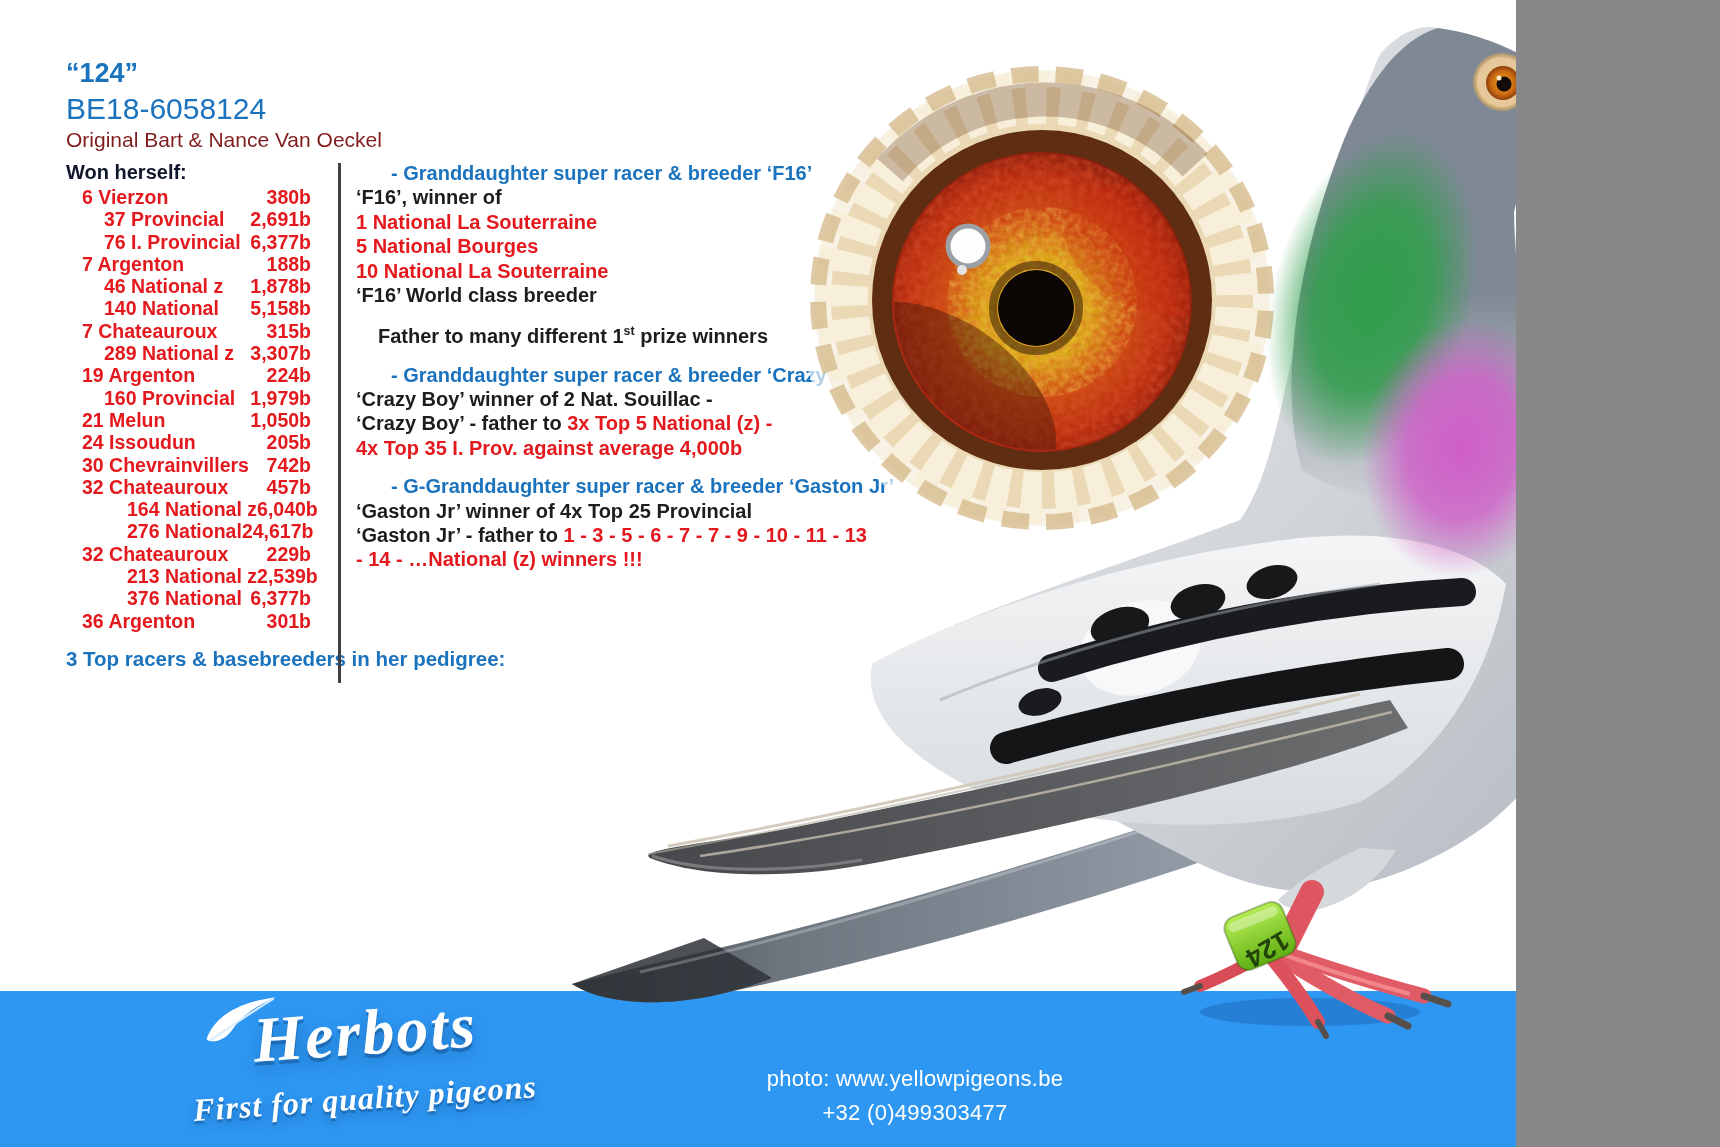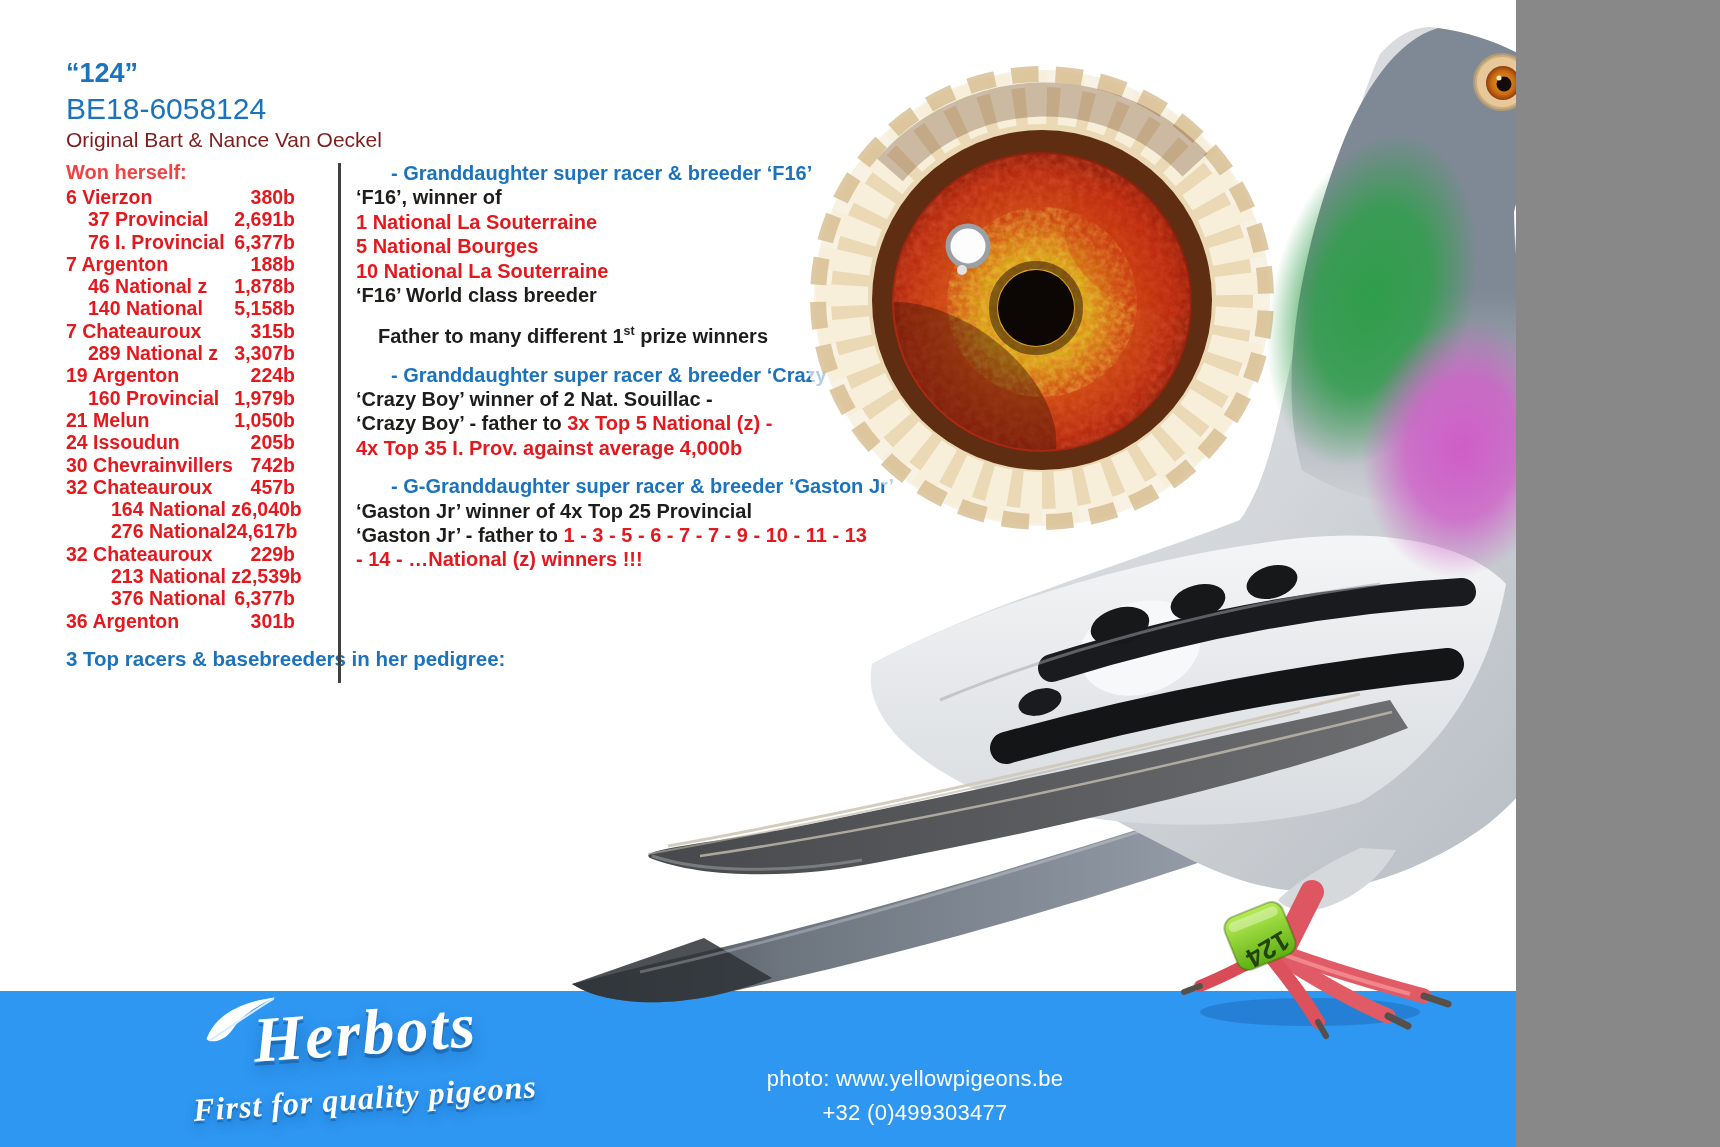--- a/index.html
+++ b/index.html
@@ -6,22 +6,22 @@
   #card{
     position:relative;width:1516px;height:1147px;background:#ffffff;overflow:hidden;
     font-family:"Liberation Sans",sans-serif;
   }
   .abs{position:absolute;}
   
   .nickname{left:66px;top:58px;font-size:27px;font-weight:bold;color:#1b73be;}
   .ringno{left:66px;top:92px;font-size:30px;font-weight:normal;color:#1b73be;}
   .owner{left:66px;top:128px;font-size:21px;font-weight:400;color:#7f1d1d;}
   
-  .res-title{left:66px;top:161px;font-size:20px;font-weight:bold;color:#ef4444;}
-  #results-rows{left:66px;top:186px;width:229px;}
+  .res-title{left:66px;top:161px;font-size:20px;font-weight:bold;color:#0f172a;}
+  #results-rows{left:82px;top:186px;width:229px;}
   .r-row{display:flex;justify-content:space-between;height:22.3px;line-height:22.3px;
          font-size:19.5px;font-weight:bold;color:#e3191d;white-space:nowrap;}
   .r-label.i1{padding-left:22px;}
   .r-label.i2{padding-left:45px;}
   .res-footer{left:66px;top:647px;font-size:20.5px;font-weight:bold;color:#1b73be;}
   
   .vdivider{left:338px;top:163px;width:3px;height:520px;background:#404040;}
   
   #notes{left:356px;top:161px;width:500px;}
   .note-sec{margin-bottom:14px;}

